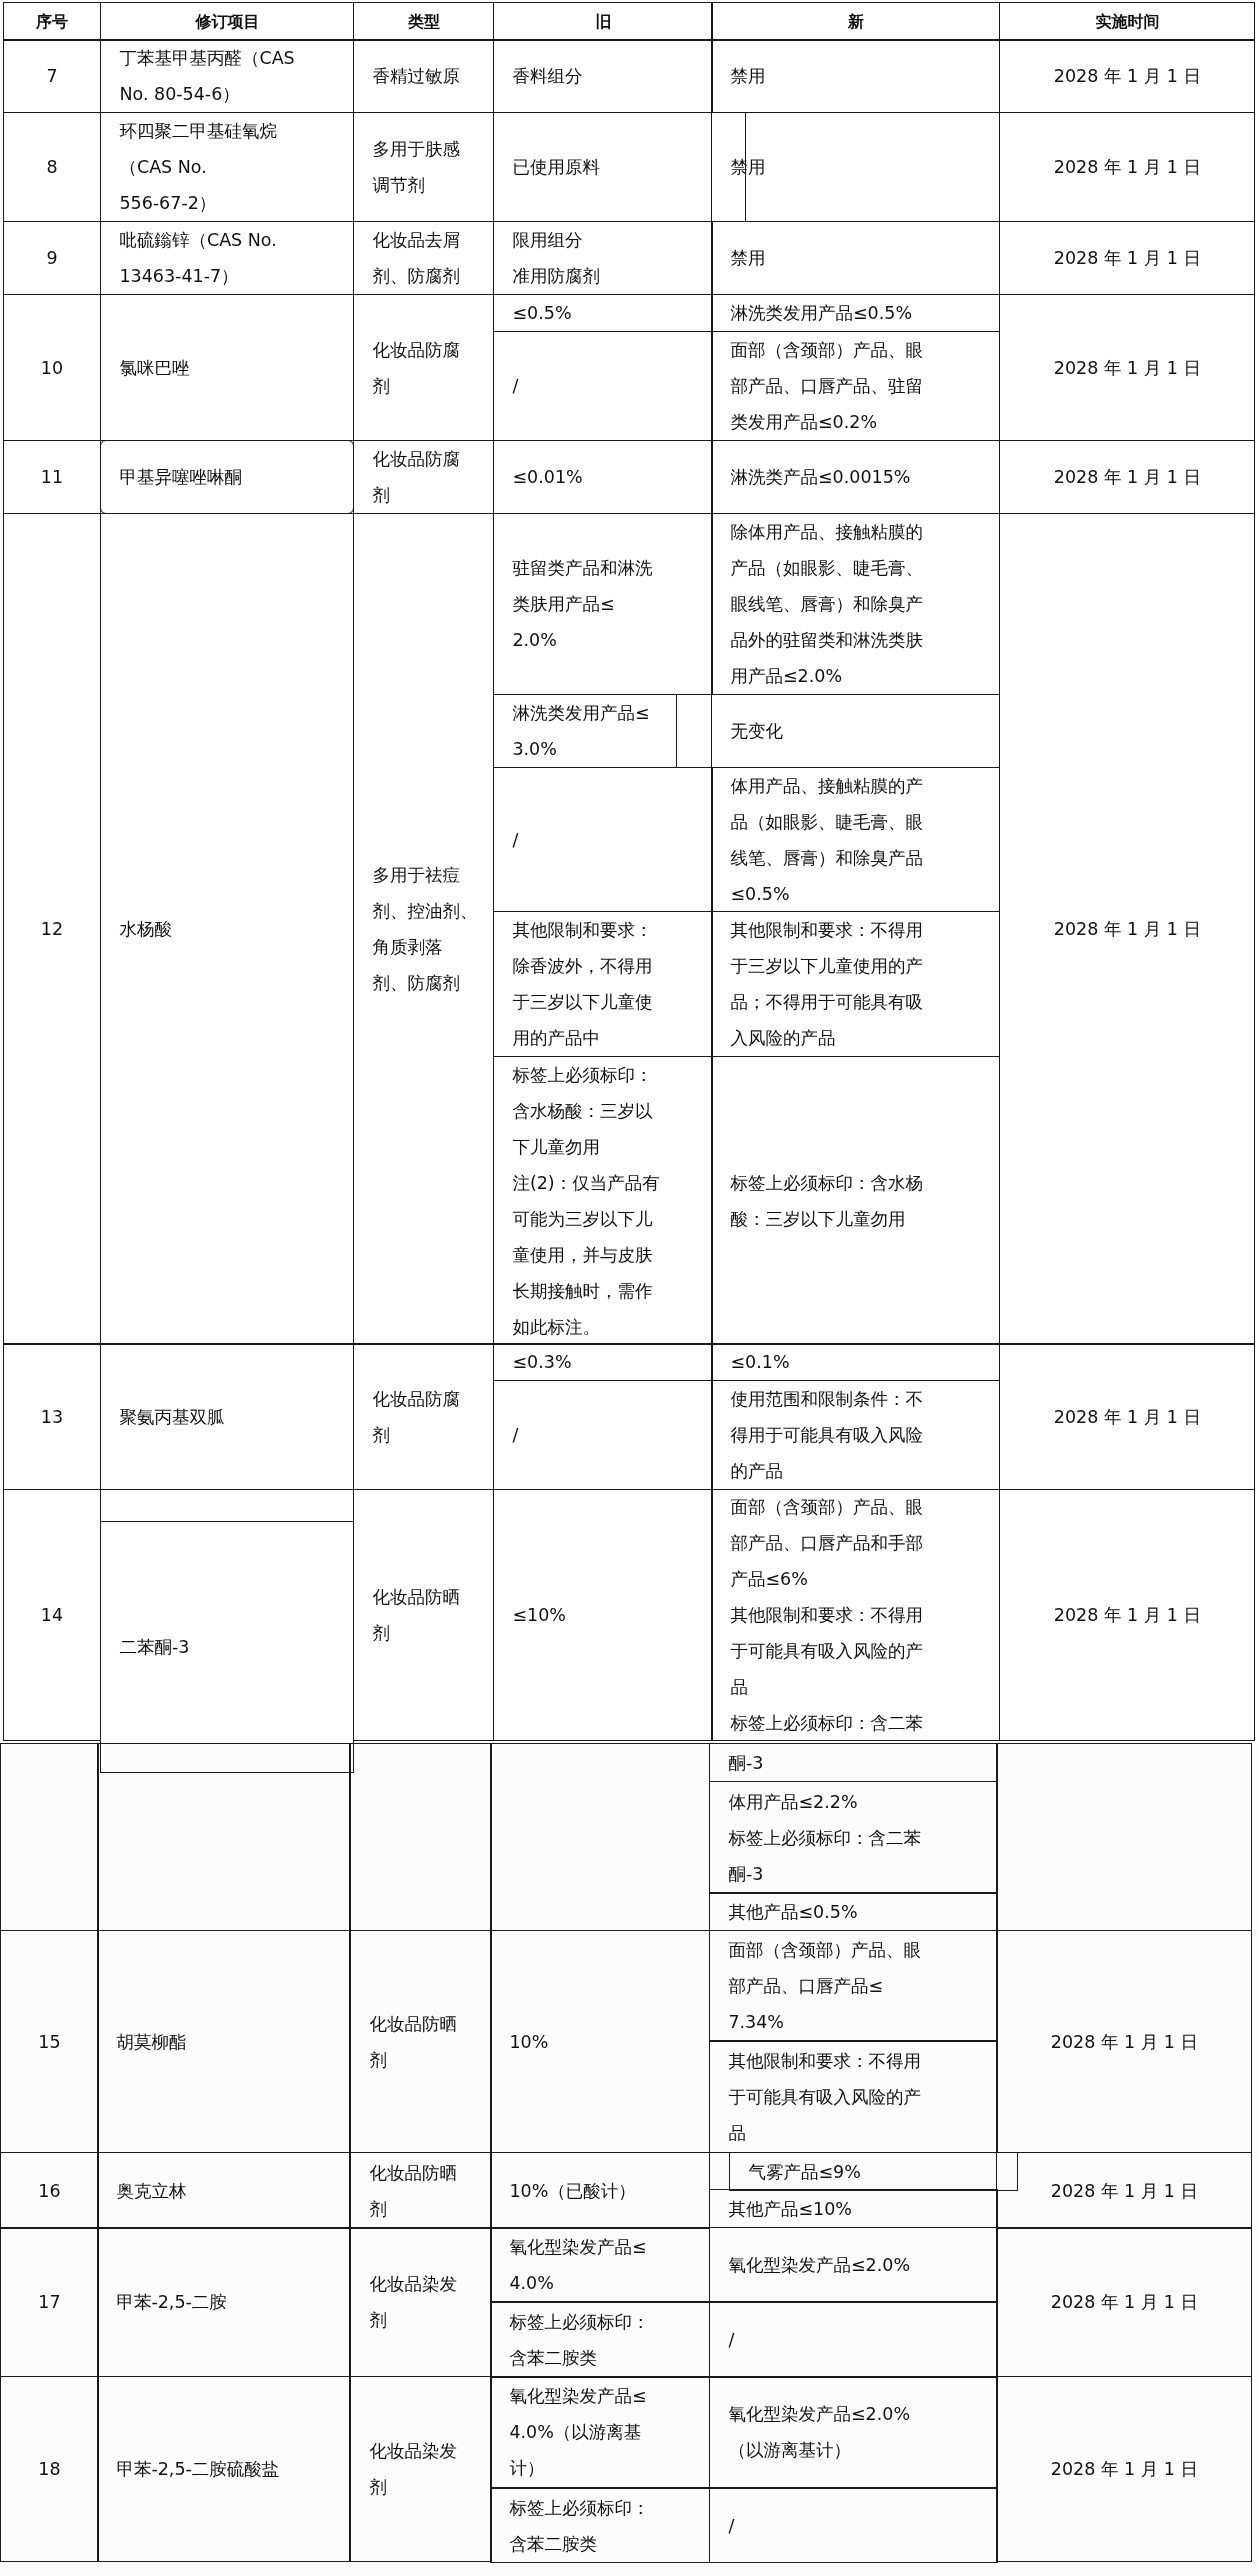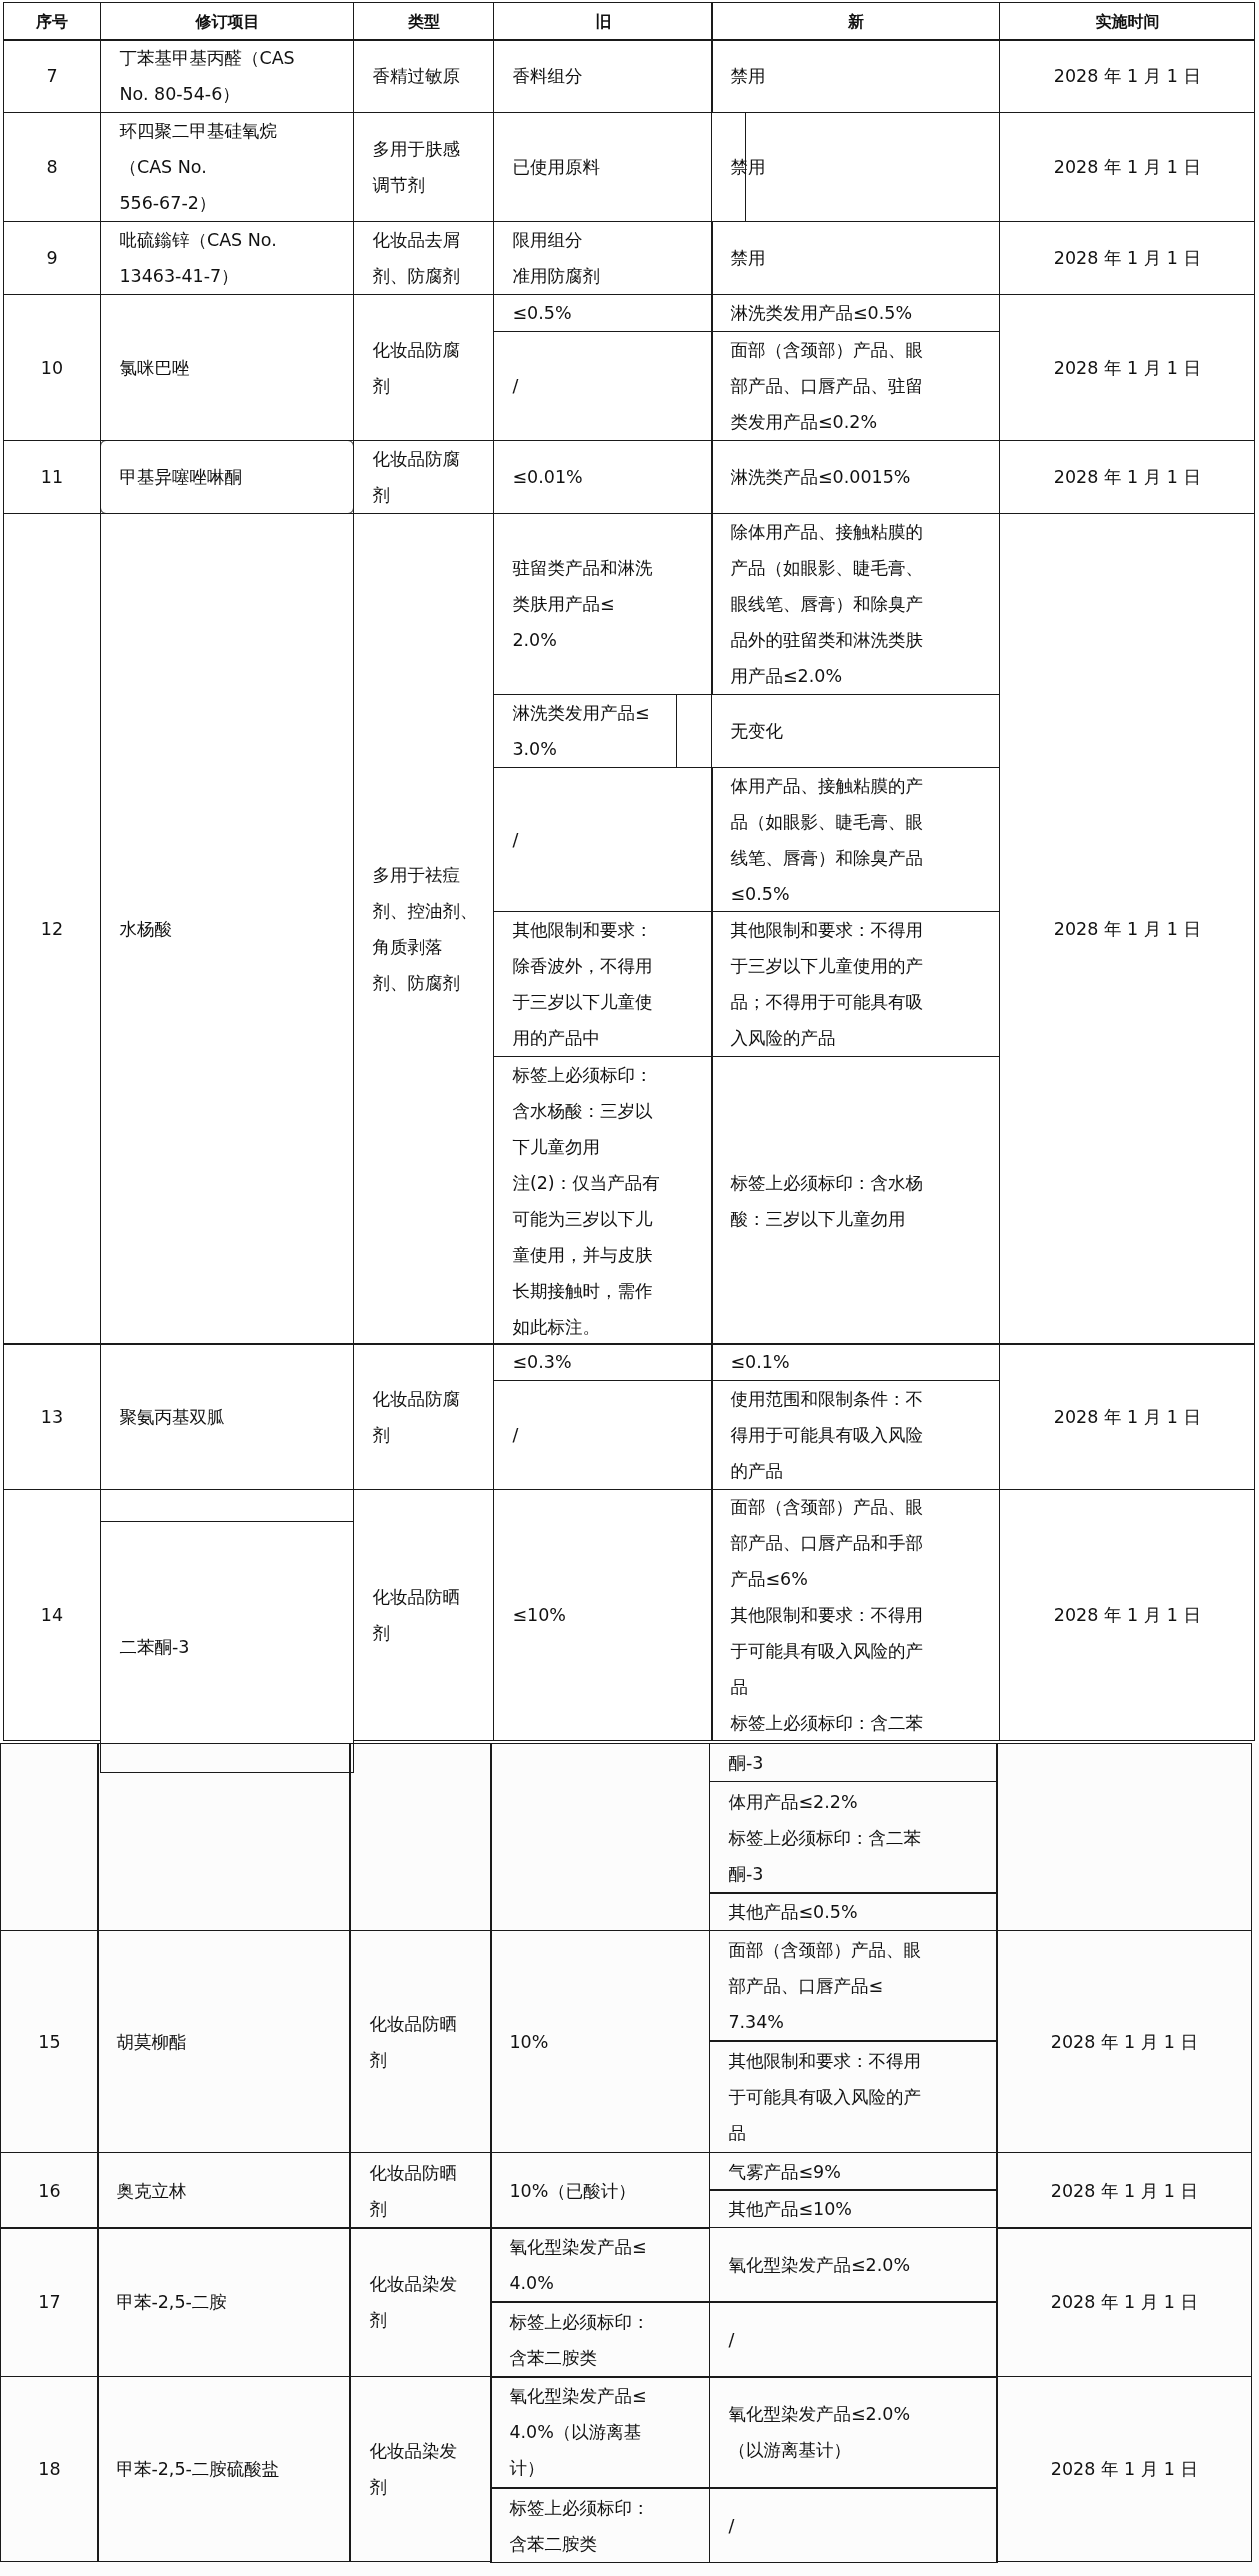--- a/index.html
+++ b/index.html
@@ -164,21 +164,21 @@
 7.34%</span></div>
     <div class="cell left" style="left: 710px; top: 2041px; width: 289px; height: 113px;"><span>其他限制和要求：不得用
 于可能具有吸入风险的产
 品</span></div>
     <div class="cell center" style="left: 997px; top: 1931px; width: 256px; height: 223px;"><span>2028 年 1 月 1 日</span></div>
     <div class="cell center" style="left: 0.6px; top: 2153px; width: 99px; height: 77px;"><span>16</span></div>
     <div class="cell left" style="left: 98px; top: 2153px; width: 253px; height: 77px;"><span>奥克立林</span></div>
     <div class="cell left" style="left: 351px; top: 2153px; width: 142px; height: 77px;"><span>化妆品防晒
 剂</span></div>
     <div class="cell left" style="left: 491px; top: 2153px; width: 220px; height: 77px;"><span>10%（已酸计）</span></div>
-    <div class="cell left" style="left: 710px; top: 2153px; width: 289px; height: 39px; text-align: center;"><span>气雾产品≤9%</span></div>
+    <div class="cell left" style="left: 730px; top: 2153px; width: 289px; height: 39px; text-align: center;"><span>气雾产品≤9%</span></div>
     <div class="cell left" style="left: 710px; top: 2190px; width: 289px; height: 39px;"><span>其他产品≤10%</span></div>
     <div class="cell center" style="left: 997px; top: 2153px; width: 256px; height: 77px;"><span>2028 年 1 月 1 日</span></div>
     <div class="cell center" style="left: 0.6px; top: 2228px; width: 99px; height: 150px;"><span>17</span></div>
     <div class="cell left" style="left: 98px; top: 2228px; width: 253px; height: 150px;"><span>甲苯-2,5-二胺</span></div>
     <div class="cell left" style="left: 351px; top: 2228px; width: 142px; height: 150px;"><span>化妆品染发
 剂</span></div>
     <div class="cell left" style="left: 491px; top: 2228px; width: 220px; height: 75px;"><span>氧化型染发产品≤
 4.0%</span></div>
     <div class="cell left" style="left: 491px; top: 2303px; width: 220px; height: 76px;"><span>标签上必须标印：
 含苯二胺类</span></div>

